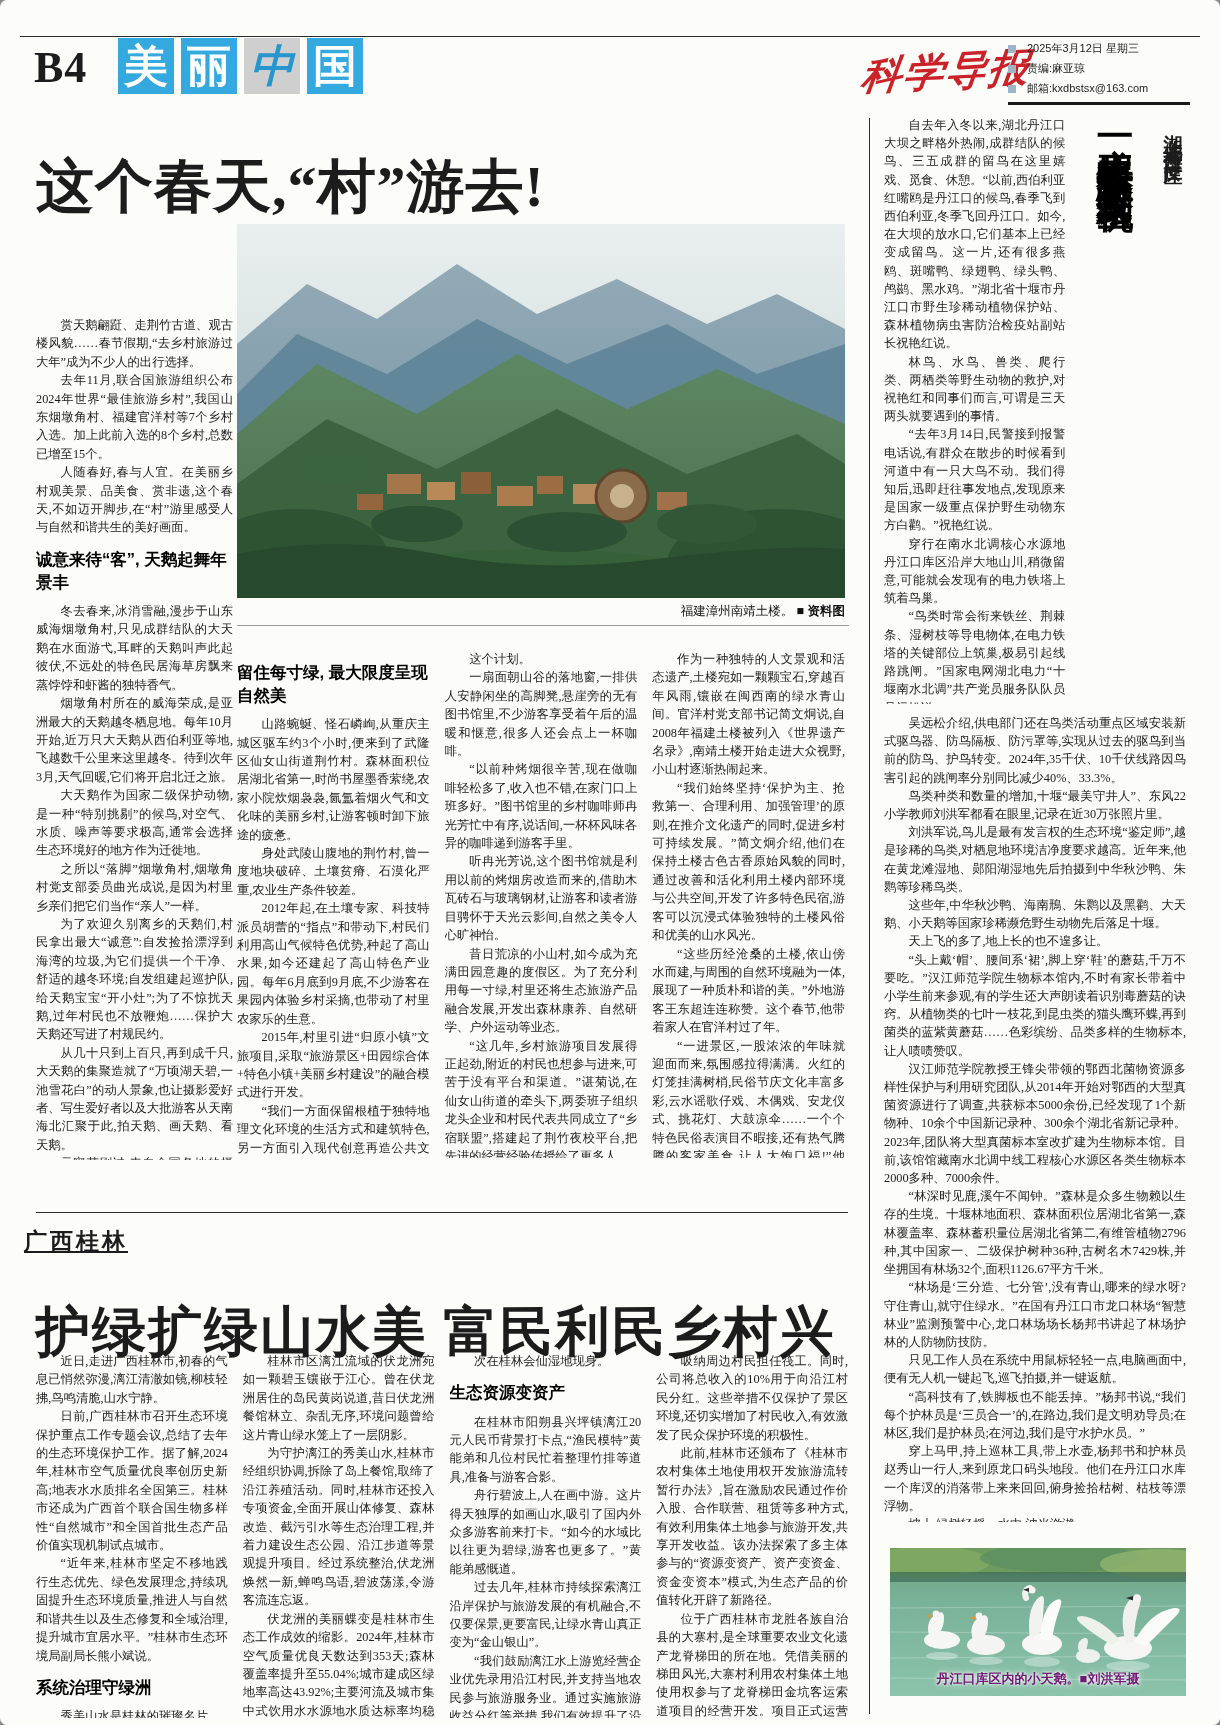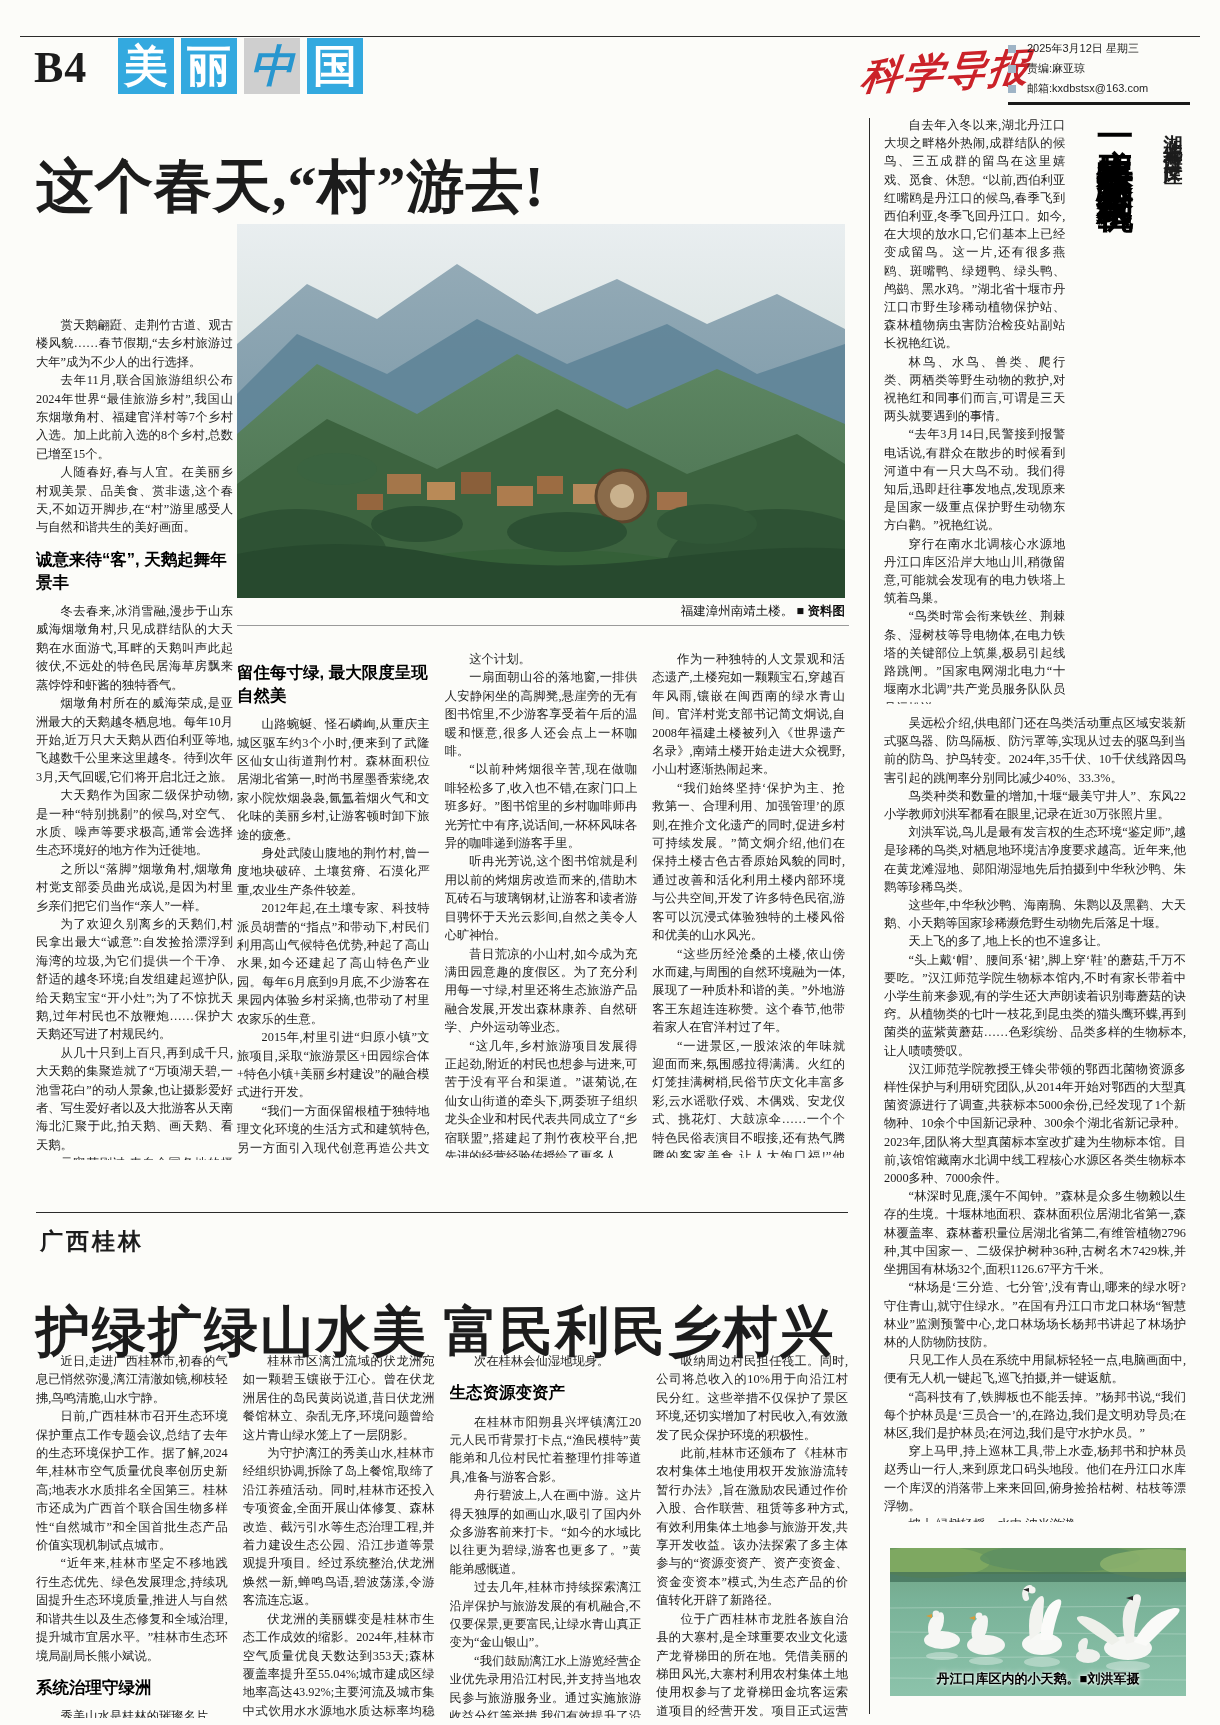--- a/index.html
+++ b/index.html
@@ -1,17 +1,17 @@
 <!DOCTYPE html>
 <html><head>
 <meta charset="utf-8">
 <style>
   html,body{margin:0;padding:0;background:#888;}
   .page{position:relative;width:1220px;height:1725px;background:#fcfcf9;margin:0 auto;overflow:hidden;
-        font-family:"Liberation Serif","DejaVu Serif",serif;color:#1c1c1c;}
+        font-family:"Liberation Serif","DejaVu Serif",serif;color:#1c1c1c;border-radius:7px;}
   .rule-h{position:absolute;background:#2b2b2b;}
   .rule-v{position:absolute;background:#2b2b2b;width:1px;}
   
   .edition{position:absolute;left:34px;top:42px;font-size:44px;font-weight:900;letter-spacing:1px;}
   .logo-blocks{position:absolute;left:118px;top:38px;display:flex;gap:7px;}
   .logo-block{width:56px;height:56px;background:#33a9df;color:#fff;font-size:44px;font-weight:900;
               display:flex;align-items:center;justify-content:center;font-family:"Liberation Serif",serif;}
   .logo-block.alt{background:#cfcfcf;color:#2796cf;font-style:italic;}
   .masthead{position:absolute;left:862px;top:44px;font-size:40px;font-weight:900;font-style:italic;
             color:#cb2229;transform:skewX(-10deg) rotate(-3deg);letter-spacing:2px;}
@@ -28,38 +28,38 @@
                 padding:3px 4px 5px 0;border-bottom:1px solid #9a9a9a;color:#111;}
   .main-caption b{font-family:"Liberation Sans",sans-serif;}
   .col{overflow:hidden;font-size:12.3px;line-height:18.4px;}
   .para{margin:0;text-indent:2em;text-align:justify;}
   .subhead{font-family:"Liberation Sans","DejaVu Sans",sans-serif;font-size:16.5px;line-height:1.4;
            font-weight:700;margin:11px 0 8px;text-indent:0;color:#000000;}
   #col1{position:absolute;left:36px;top:316px;width:197px;height:844px;}
   #cols234{position:absolute;left:237px;top:650px;width:608px;height:508px;display:flex;gap:15px;}
   #cols234 .col{flex:1 1 0;}
   
-  .bottom-kicker{position:absolute;left:40px;top:1226px;font-size:23px;letter-spacing:3px;font-weight:600;}
+  .bottom-kicker{position:absolute;left:24px;top:1226px;font-size:23px;letter-spacing:3px;font-weight:600;text-decoration:underline;}
   .bottom-headline{position:absolute;left:36px;top:1258px;width:812px;font-size:54px;font-weight:900;
                    letter-spacing:2px;line-height:1.1;}
   #bcols{position:absolute;left:36px;top:1352px;width:812px;height:366px;display:flex;gap:15px;}
   #bcols .col{flex:1 1 0;}
   
   .rt-wrap{position:absolute;left:884px;top:116px;width:302px;}
   .rt-top{display:flex;flex-direction:row;height:588px;gap:17px;}
   .rt-body-top{width:206px;height:588px;overflow:hidden;font-size:12.3px;line-height:18.2px;}
   .rt-titles{width:60px;margin-left:6px;display:flex;flex-direction:column;align-items:center;}
   .rt-title-seg{writing-mode:vertical-rl;font-size:37px;font-weight:900;letter-spacing:3px;color:#000;}
   .rt-title-seg + .rt-title-seg{margin-top:12px;}
   .rt-kicker{width:28px;margin-left:2px;writing-mode:vertical-rl;font-size:19px;font-weight:600;
              letter-spacing:4px;padding-top:4px;}
   .rt-wide{margin-top:10px;width:302px;height:808px;overflow:hidden;font-size:12.3px;line-height:18.2px;}
   .rt-photo{position:absolute;left:890px;top:1548px;width:296px;height:148px;overflow:hidden;background:#7cb49b;}
   .rt-photo-caption{position:absolute;left:0;bottom:8px;width:100%;text-align:center;font-size:13px;
-                    font-weight:700;color:#000000;font-family:"Liberation Sans",sans-serif;
+                    font-weight:700;color:#701a75;font-family:"Liberation Sans",sans-serif;
                     text-shadow:0 0 3px #ffffff,0 0 6px #ffffff;}
 </style>
 </head>
 <body>
 
 <div class="page">
 
   <div class="rule-h" style="left:20px;top:36px;width:1180px;height:1px;"></div>
   <div class="edition">B4</div>
   <div class="logo-blocks">

